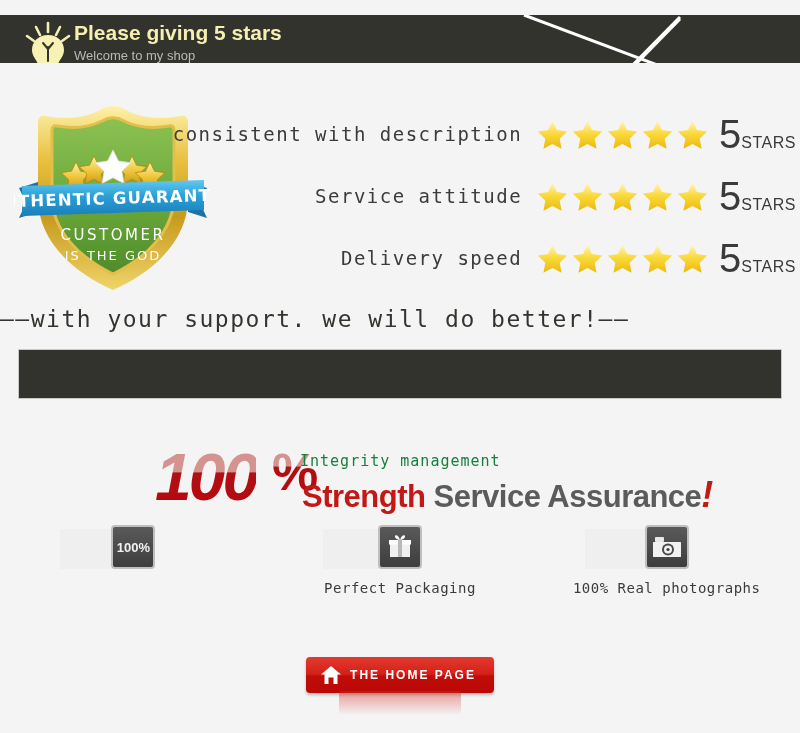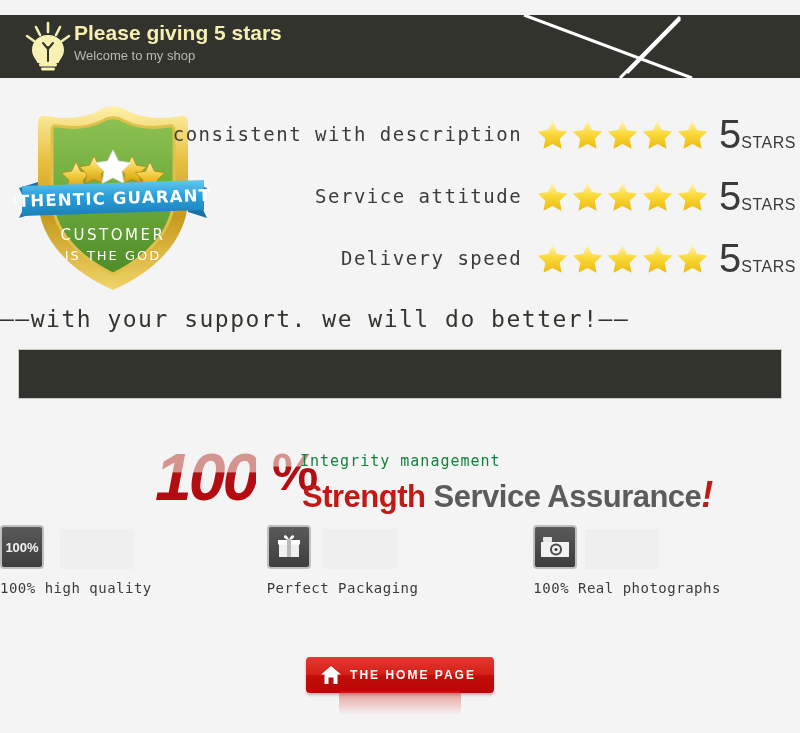--- a/index.html
+++ b/index.html
@@ -7,21 +7,21 @@
     width:800px;height:733px;
     background:#f4f4f4;
     font-family:"Liberation Sans", sans-serif;
     overflow:hidden;
     position:relative;
   }
   .page{position:relative;width:800px;height:733px;background:#f4f4f4;}
 
   
   .header-bar{
-    position:absolute;left:0;top:15px;width:800px;height:63px;
+    position:absolute;left:0;top:15px;width:800px;height:48px;
     background:#33332e;overflow:hidden;
   }
   .header-inner{position:relative;width:100%;height:100%;}
   .bulb{
     position:absolute;left:22px;top:6px;width:52px;height:52px;
   }
   .header-text{
     position:absolute;left:74px;top:5px;
   }
   .header-title{
@@ -117,21 +117,21 @@
     font-family:"Liberation Sans", sans-serif;
     font-size:36px;font-weight:bold;font-style:italic;color:#c11a16;
   }
 
   
   .features{
     position:absolute;left:0;top:525px;width:800px;height:85px;
     display:flex;
   }
   .feature{
-    flex:1;position:relative;
+    flex:1;position:relative;text-align:center;
   }
   .ghost-box{
     position:absolute;top:4px;width:74px;height:40px;
     background:#efefef;
   }
   .feat-icon-wrap{
     position:relative;display:inline-block;
   }
   .feat-icon{
     width:44px;height:44px;border-radius:4px;
@@ -369,21 +369,20 @@
 
   <div class="features">
 
     <div class="feature">
       <div class="ghost-box" style="left:60px;"></div>
       <div class="feat-icon-wrap">
         <div class="feat-icon">
           <span class="feat-icon-text">100%</span>
         </div>
       </div>
-      <div class="feat-label">100% high quality</div>
     </div>
 
     <div class="feature">
       <div class="ghost-box" style="left:56px;"></div>
       <div class="feat-icon-wrap">
         <div class="feat-icon">
           <svg width="26" height="26" viewBox="0 0 26 26">
             <rect x="3" y="9" width="20" height="14" fill="#f0f0f0"></rect>
             <rect x="2" y="6" width="22" height="4.5" fill="#ffffff"></rect>
             <rect x="11" y="6" width="4" height="17" fill="#b9b9b9"></rect>

